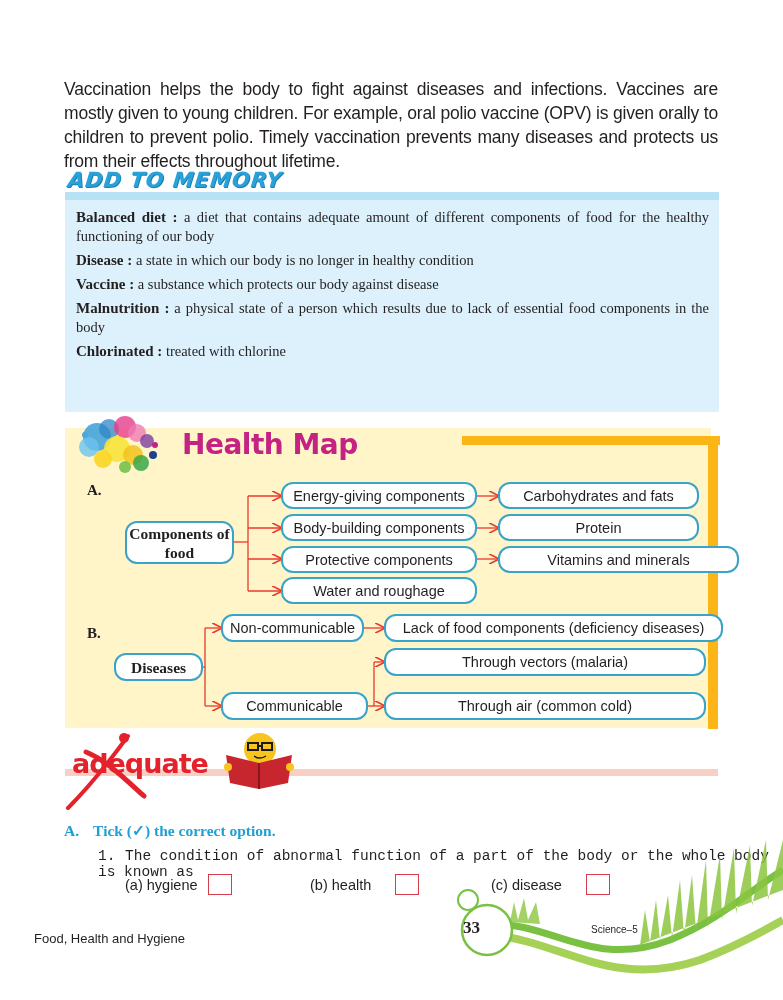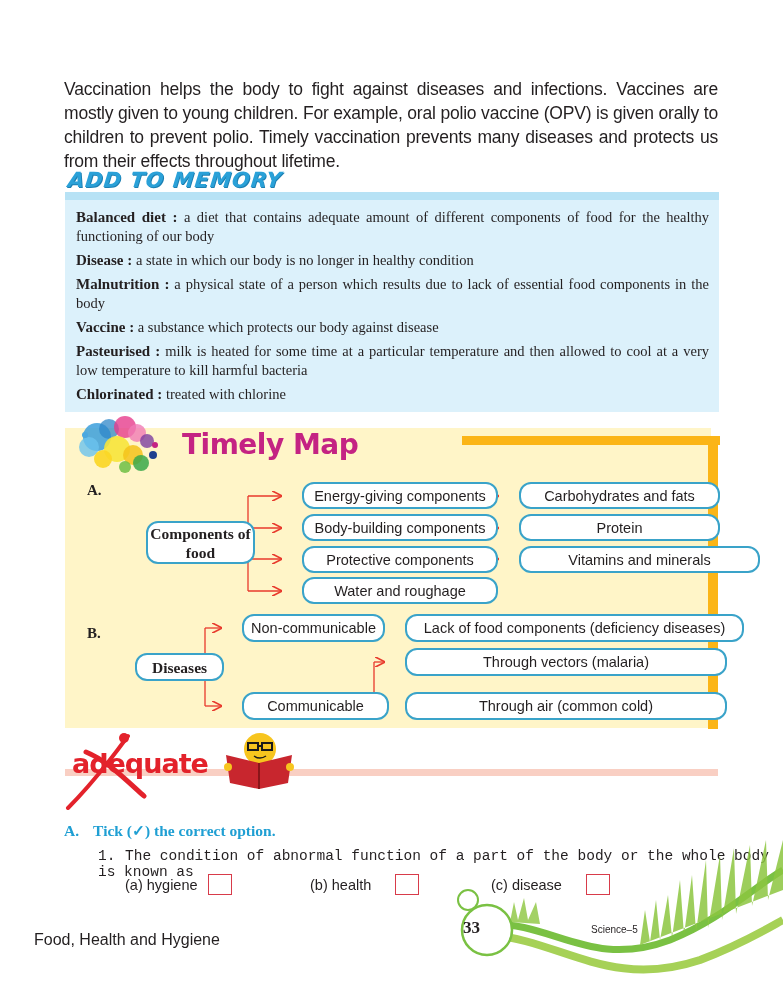--- a/index.html
+++ b/index.html
@@ -56,21 +56,20 @@
   .sec-label {
     position: absolute; font-family: "Liberation Serif", serif; font-weight: bold;
     font-size: 15px; color: #231f20;
   }
   .node {
     position: absolute; box-sizing: border-box;
     background: #ffffff; border: 2px solid #3aa3c9; border-radius: 12px;
     font-family: "Liberation Sans", sans-serif; font-size: 14.5px; color: #231f20;
     display: flex; align-items: center; justify-content: center; text-align: center;
     white-space: nowrap;
-    margin-left: 21px;
   }
   .node.root {
     font-family: "Liberation Serif", serif; font-weight: bold; font-size: 15.5px;
     line-height: 19px; white-space: normal;
   }
   .connectors { position: absolute; left: 0; top: 0; width: 783px; height: 1000px; pointer-events: none; }
   
   .ex-bar {
     position: absolute; left: 200px; top: 769px; width: 518px; height: 7px;
     background: #f9cfc3;
@@ -99,43 +98,42 @@
   .q-text .qnum { display: inline-block; width: 27px; }
   .opt { position: absolute; top: 874px; font-size: 14.5px; display: flex; align-items: center; }
   .opt .opt-label { margin-right: 10px; }
   .checkbox {
     width: 24px; height: 21px; border: 1.5px solid #d83b4a; background: #ffffff; box-sizing: border-box;
   }
   
   .grass { position: absolute; left: 440px; top: 840px; width: 343px; height: 160px; }
   .footer-left {
     position: absolute; left: 34px; top: 931px;
-    font-family: "Liberation Sans", sans-serif; font-size: 16px; color: #231f20;
+    font-family: "Liberation Sans", sans-serif; font-size: 13px; color: #231f20;
   }
   .page-num {
     position: absolute; left: 463px; top: 918px;
     font-family: "Liberation Serif", serif; font-weight: bold; font-size: 17px; color: #231f20;
   }
   .footer-right {
     position: absolute; left: 591px; top: 924px;
     font-family: "Liberation Sans", sans-serif; font-size: 10px; color: #231f20;
   }
 </style>
 </head>
 <body>
 
 <div class="intro">Vaccination helps the body to fight against diseases and infections. Vaccines are mostly given to young children. For example, oral polio vaccine (OPV) is given orally to children to prevent polio. Timely vaccination prevents many diseases and protects us from their effects throughout lifetime.</div>
 
 <div class="atm-title">ADD TO MEMORY</div>
 <div class="atm-box">
   <div class="atm-item"><b>Balanced diet :</b><span> a diet that contains adequate amount of different components of food for the healthy functioning of our body</span></div>
   <div class="atm-item"><b>Disease :</b><span> a state in which our body is no longer in healthy condition</span></div>
+  <div class="atm-item"><b>Vaccine :</b><span> a substance which protects our body against disease</span></div>
   <div class="atm-item"><b>Malnutrition :</b><span> a physical state of a person which results due to lack of essential food components in the body</span></div>
-  <div class="atm-item"><b>Vaccine :</b><span> a substance which protects our body against disease</span></div>
-  <div class="atm-item"><b>Pasteurised :</b><span> milk is heated for some time at a particular temperature and then allowed to cool at a very low temperature to kill harmful bacteria</span></div>
   <div class="atm-item"><b>Chlorinated :</b><span> treated with chlorine</span></div>
 </div>
 
 <div class="bm-bg"></div>
 <div class="bm-topbar"></div>
 <div class="bm-sidebar"></div>
 
 <svg class="brain-icon" viewBox="0 0 98 60">
   <g>
     <circle cx="22" cy="22" r="14" fill="#3b9fdc" opacity="0.85"></circle>
@@ -147,21 +145,21 @@
     <circle cx="42" cy="34" r="13" fill="#f7e43a" opacity="0.9"></circle>
     <circle cx="28" cy="44" r="9" fill="#fbd623" opacity="0.9"></circle>
     <circle cx="58" cy="40" r="10" fill="#f4c21b" opacity="0.85"></circle>
     <circle cx="66" cy="48" r="8" fill="#39a84a" opacity="0.85"></circle>
     <circle cx="50" cy="52" r="6" fill="#6fbe44" opacity="0.85"></circle>
     <circle cx="78" cy="40" r="4" fill="#1f3f8f"></circle>
     <circle cx="10" cy="20" r="3" fill="#4aa8e0"></circle>
     <circle cx="80" cy="30" r="3" fill="#c42383"></circle>
   </g>
 </svg>
-<div class="bm-title">Timely Map</div>
+<div class="bm-title">Health Map</div>
 
 <div class="sec-label" style="left:87px; top:482px;">A.</div>
 <div class="sec-label" style="left:87px; top:625px;">B.</div>
 
 <svg class="connectors">
   <defs>
     <marker id="arr" markerWidth="8" markerHeight="8" refX="7" refY="4" orient="auto">
       <path d="M0,0 L8,4 L0,8" fill="none" stroke="#e8392c" stroke-width="1.3"></path>
     </marker>
   </defs>

